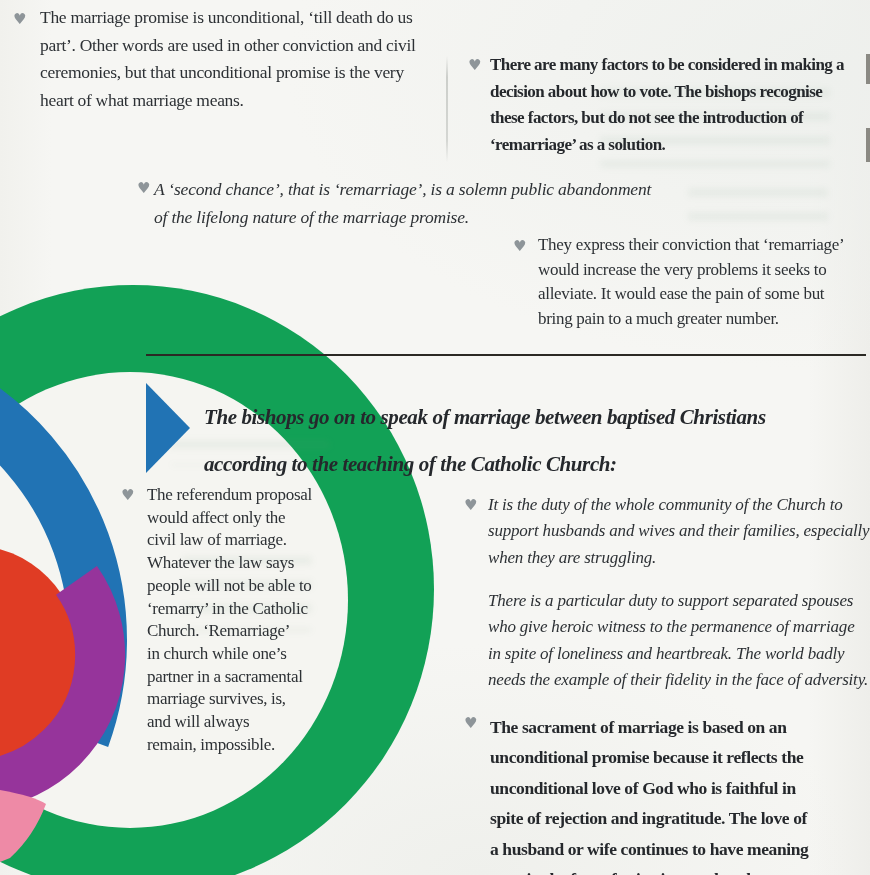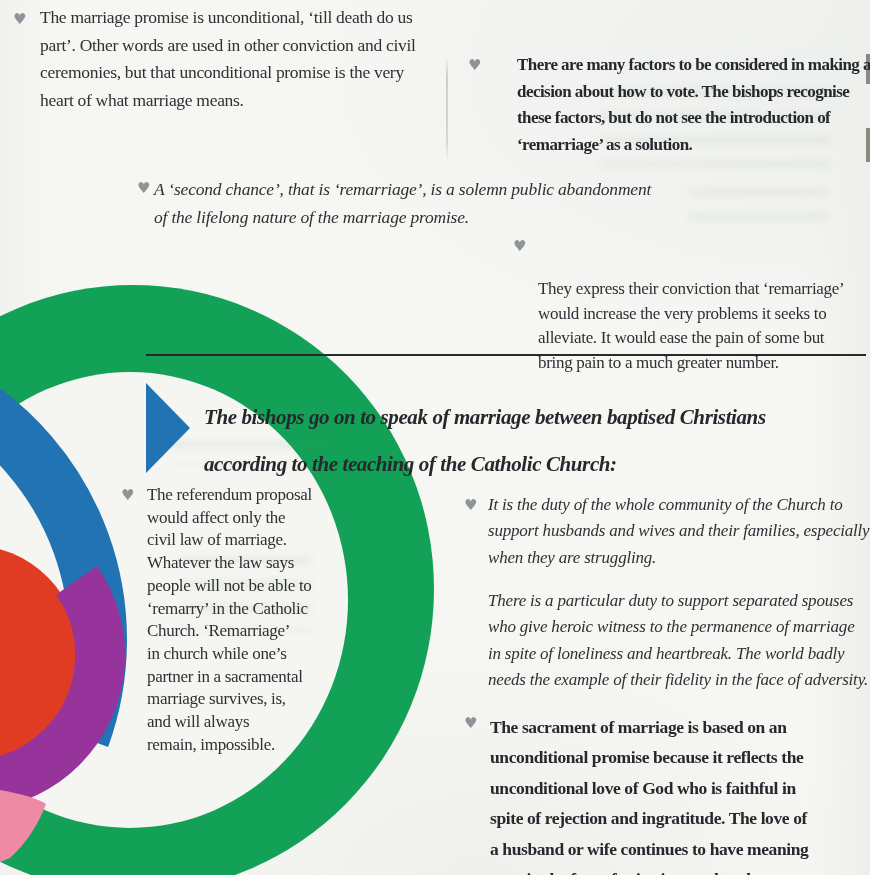--- a/index.html
+++ b/index.html
@@ -11,24 +11,24 @@
       radial-gradient(700px 420px at 55% 100%, #eff0ec, rgba(239,240,236,0) 55%),
       linear-gradient(90deg,#f1f1ed,#f6f6f3 6%,#f6f6f3 93%,#eeeeea);
     background-color:var(--c-paper,#f5f5f1);
   }
   .rings{position:absolute;left:0;top:280px;width:450px;height:595px;}
   .para{position:absolute;white-space:pre;color:var(--c-ink);}
   .heart{position:absolute;font-size:15px;line-height:15px;color:var(--c-heart);
          font-family:"DejaVu Sans",sans-serif;}
   .p1{left:40px;top:4px;font-size:17.5px;line-height:27.5px;letter-spacing:-.3px;}
   .p2{left:490px;top:52px;font-size:17px;line-height:26.5px;letter-spacing:-.55px;
-      font-weight:bold;color:var(--c-ink-bold);margin-left:27px;}
+      font-weight:bold;color:var(--c-ink-bold);}
   .p3{left:154px;top:176px;font-size:17.5px;line-height:27.5px;letter-spacing:-.2px;
       font-style:italic;}
-  .p4{left:538px;top:233px;font-size:17px;line-height:24.6px;letter-spacing:-.3px;margin-top:44px;}
+  .p4{left:538px;top:233px;font-size:17px;line-height:24.6px;letter-spacing:-.3px;}
   .p5{left:147px;top:484px;font-size:17px;line-height:22.7px;letter-spacing:-.3px;}
   .p6a{left:488px;top:492px;font-size:17px;line-height:26.4px;letter-spacing:-.2px;font-style:italic;}
   .p6b{left:488px;top:588px;font-size:17px;line-height:26.4px;letter-spacing:-.2px;font-style:italic;}
   .p7{left:490px;top:712px;font-size:17.5px;line-height:30.4px;letter-spacing:-.4px;
       font-weight:bold;color:var(--c-ink-bold);}
   .h1{left:13px;top:12px;}  .h2{left:468px;top:58px;}
   .h3{left:137px;top:181px;}.h4{left:513px;top:239px;}
   .h5{left:121px;top:488px;}.h6{left:464px;top:498px;}
   .h7{left:464px;top:716px;}
   .heading{position:absolute;left:204px;top:394px;white-space:pre;

